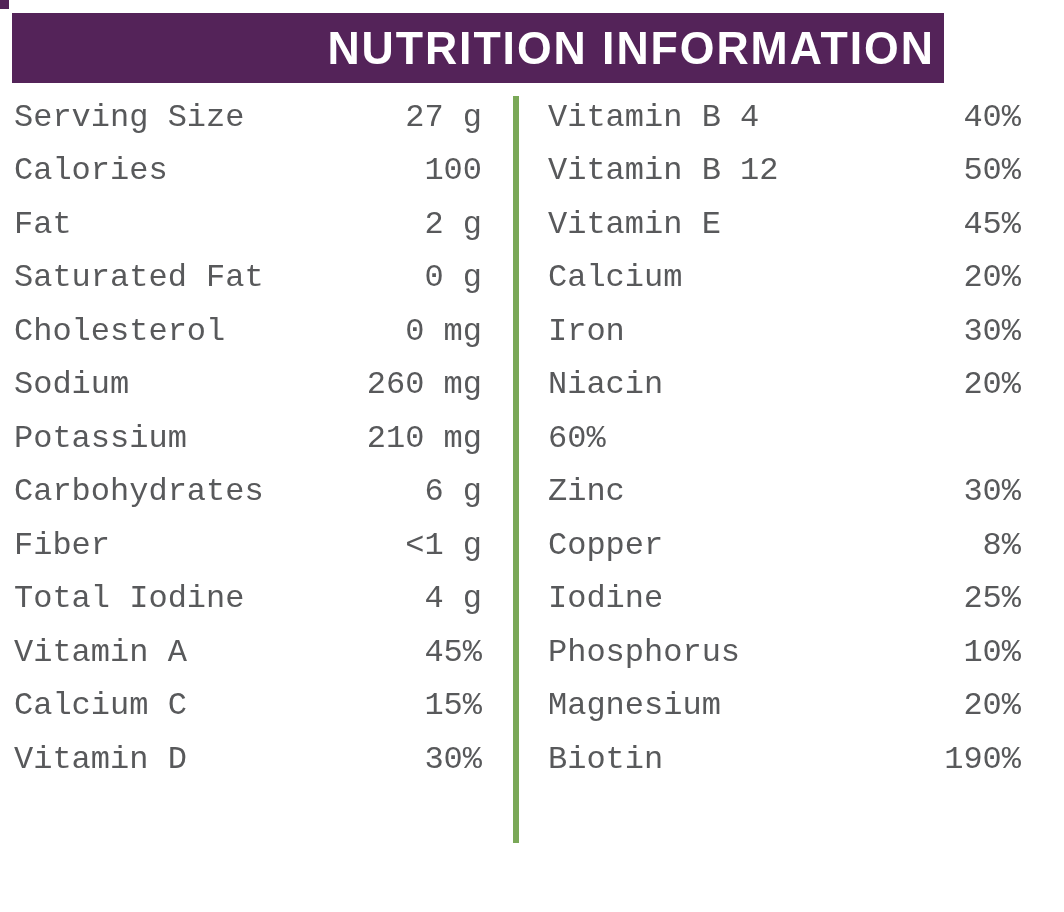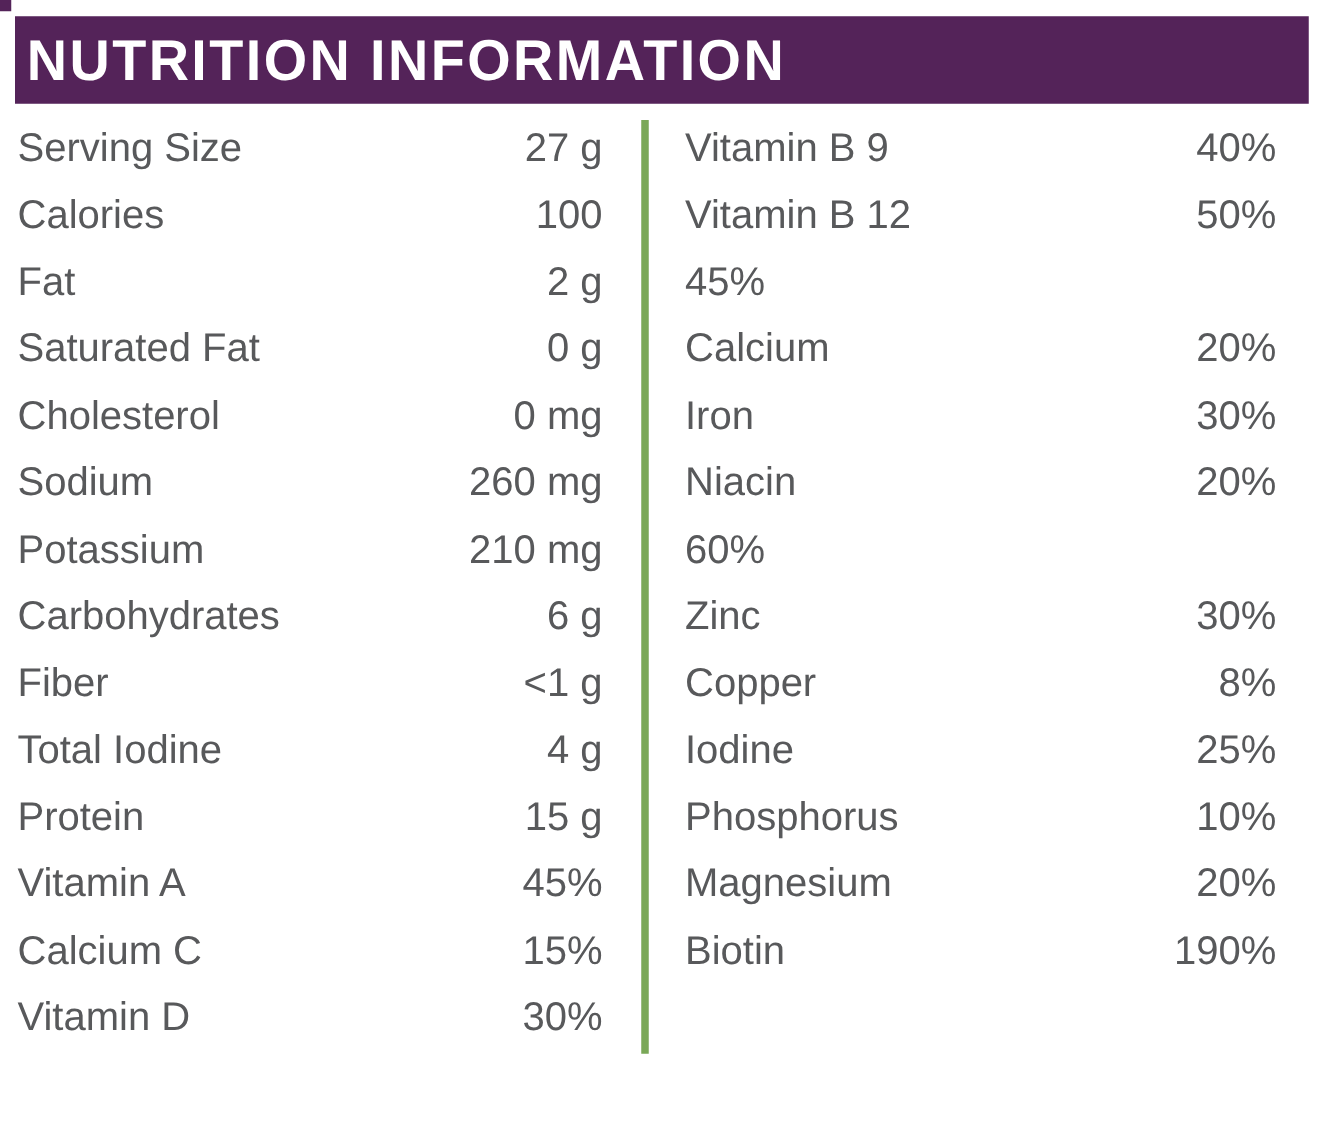--- a/index.html
+++ b/index.html
@@ -13,25 +13,25 @@
   }
   .corner-mark {
     position: absolute;
     left: 0; top: 0;
     width: 9px; height: 9px;
     background: var(--header-bg, #542359);
   }
   .header {
     position: absolute;
     left: 12px; top: 13px;
-    width: 1035px; height: 70px;
+    width: 932px; height: 70px;
     background: var(--header-bg, #542359);
     display: flex;
     align-items: center;
-    justify-content: flex-start;
+    justify-content: flex-end;
   }
   .header h1 {
     margin: 0;
     color: var(--title-color, #ffffff);
     font-size: 46px;
     font-weight: bold;
     letter-spacing: 2px;
     white-space: nowrap;
     transform: scaleX(0.97);
   }
@@ -46,20 +46,21 @@
   .row {
     height: 53.5px;
     display: flex;
     justify-content: space-between;
     align-items: center;
   }
   .label, .value {
     font-size: 32px;
     color: var(--text-color, #58595b);
     line-height: 1;
+    font-family: Liberation Mono, monospace;
   }
   .divider {
     position: absolute;
     left: 513px; top: 5px;
     width: 6px; height: 747px;
     background: var(--divider-color, #7aa857);
   }
 </style>
 </head>
 <body>
@@ -116,53 +117,50 @@
   <div class="row">
     <span class="label">Fiber</span>
     <span class="value">&lt;1 g</span>
   </div>
 
   <div class="row">
     <span class="label">Total Iodine</span>
     <span class="value">4 g</span>
   </div>
 
-  <div class="row">
-    <span class="label">Protein</span>
-    <span class="value">15 g</span>
-  </div>
 
   <div class="row">
     <span class="label">Vitamin A</span>
     <span class="value">45%</span>
   </div>
 
   <div class="row">
     <span class="label">Calcium C</span>
     <span class="value">15%</span>
   </div>
 
   <div class="row">
     <span class="label">Vitamin D</span>
     <span class="value">30%</span>
   </div>
 </section>
     <div class="divider"></div>
     <section class="col col-right">
   <div class="row">
-    <span class="label">Vitamin B 9</span>
+    <span class="label">Vitamin B 4</span>
     <span class="value">40%</span>
   </div>
 
   <div class="row">
     <span class="label">Vitamin B 12</span>
     <span class="value">50%</span>
   </div>
 
   <div class="row">
+    <span class="label">Vitamin E</span>
     <span class="value">45%</span>
   </div>
 
   <div class="row">
     <span class="label">Calcium</span>
     <span class="value">20%</span>
   </div>
 
   <div class="row">
     <span class="label">Iron</span>

